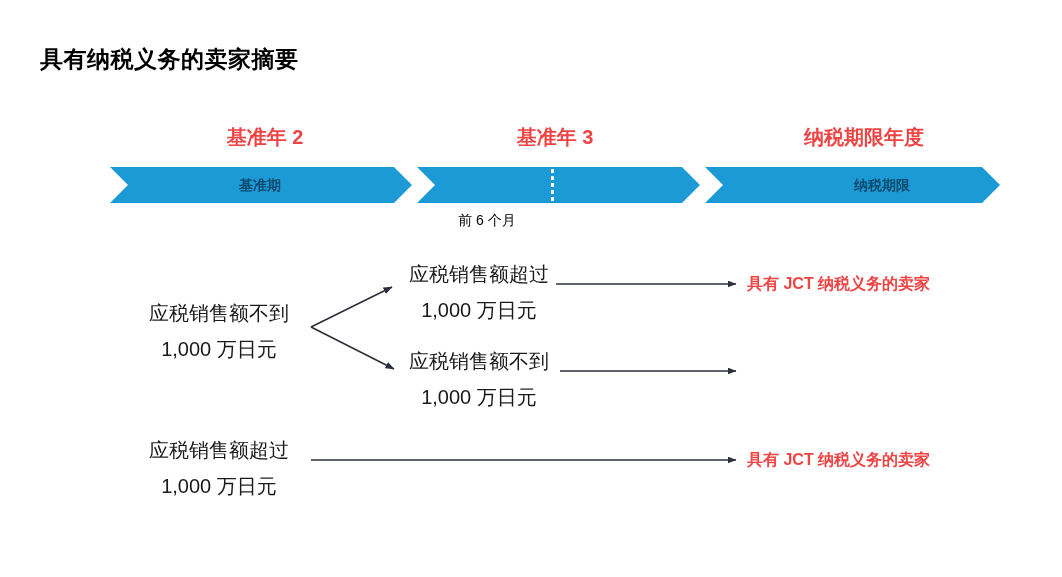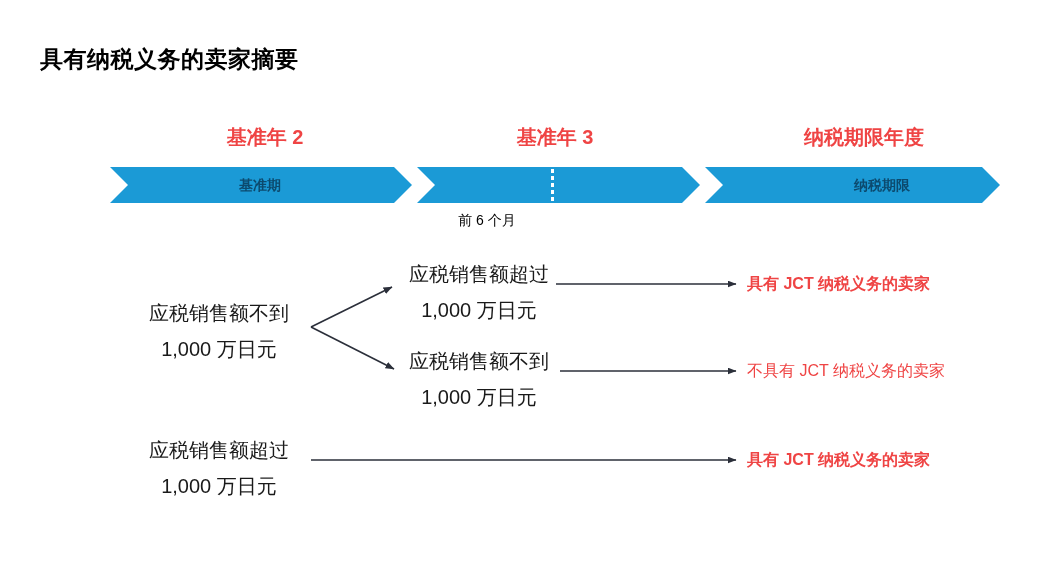--- a/index.html
+++ b/index.html
@@ -189,17 +189,16 @@
     <span class="l2">1,000 万日元</span>
   </div>
 
   <div class="flow-text" style="left:219px; top:432px;">
     <span class="l1">应税销售额超过</span>
     <span class="l2">1,000 万日元</span>
   </div>
 
   <div class="outcome bold" style="left:747px; top:273px;">具有 JCT 纳税义务的卖家</div>
 
-  <div class="outcome" style="left:747px; top:360px;">不具有 JCT 纳税义务的卖家</div>
 
   <div class="outcome bold" style="left:747px; top:449px;">具有 JCT 纳税义务的卖家</div>
 
 </div>
 
 </body></html>

